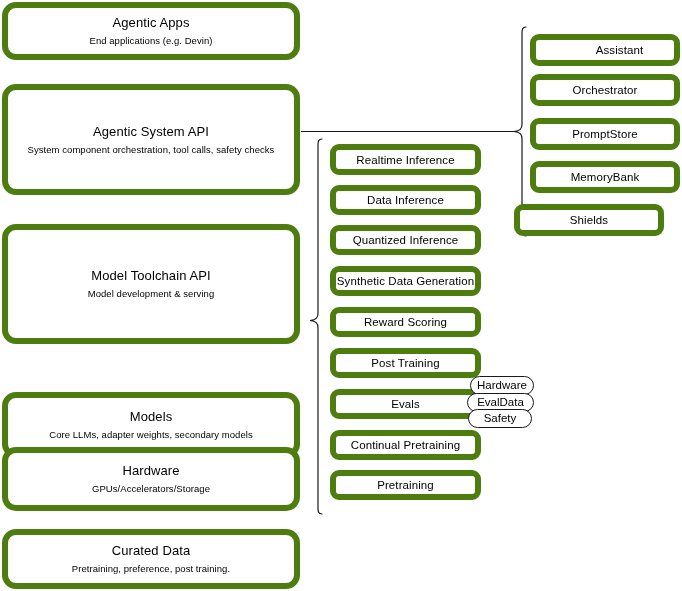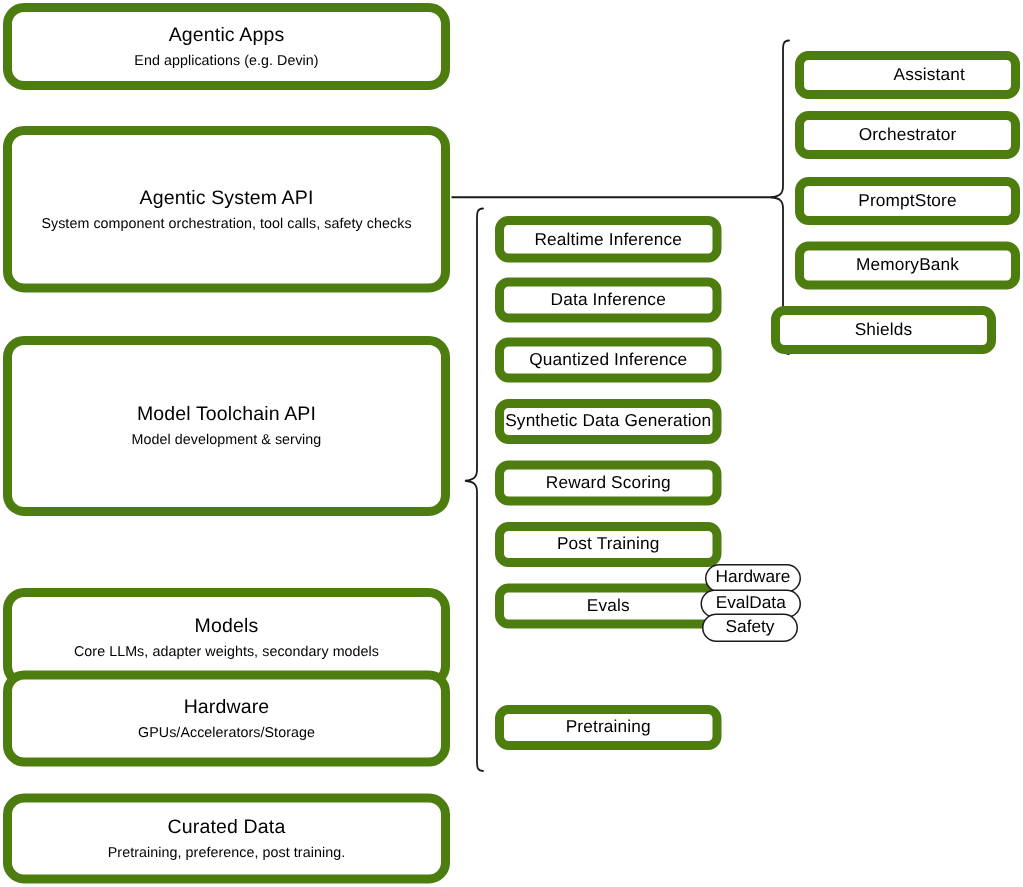--- a/index.html
+++ b/index.html
@@ -143,20 +143,23 @@
   </div>
   <div class="node chip" style="left:330px; top:307px; width:151px; height:30px;">
     <span>Reward Scoring</span>
   </div>
   <div class="node chip" style="left:330px; top:348px; width:151px; height:30px;">
     <span>Post Training</span>
   </div>
   <div class="node chip" style="left:330px; top:389px; width:151px; height:30px;">
     <span>Evals</span>
   </div>
+  <div class="node chip" style="left:330px; top:430px; width:151px; height:30px;">
+    <span>Continual Pretraining</span>
+  </div>
   <div class="node chip" style="left:330px; top:470px; width:151px; height:30px;">
     <span>Pretraining</span>
   </div>
 
   <div class="pill" style="left:470px; top:376px; width:64px; height:19px;">
     <span>Hardware</span>
   </div>
   <div class="pill" style="left:467px; top:393px; width:67px; height:19px;">
     <span>EvalData</span>
   </div>

